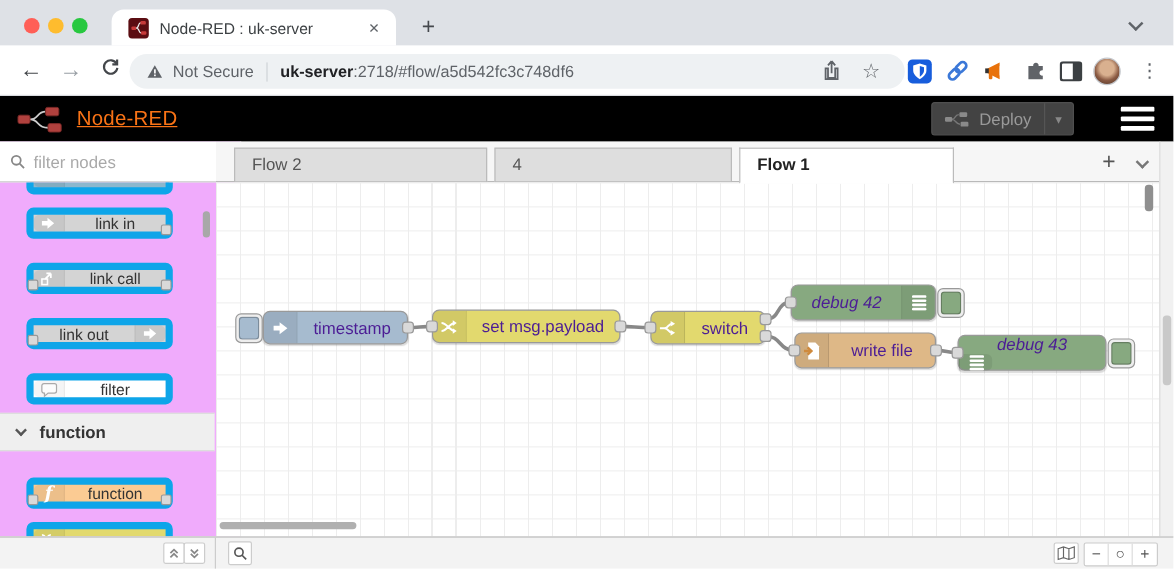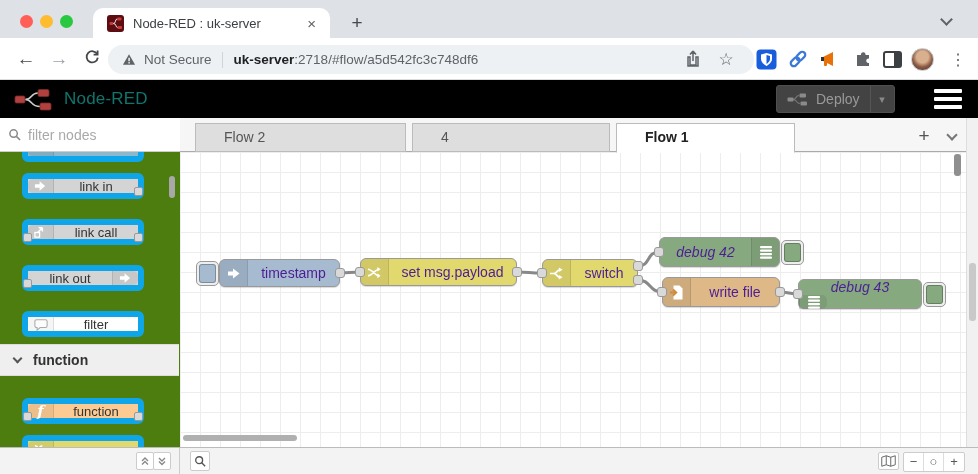--- a/index.html
+++ b/index.html
@@ -27,50 +27,50 @@
   .omni-sep { width:1px; height:16px; background:#d0d3d7; margin-right:11px; }
   .omni-host { font-size:13.5px; color:#202124; font-weight:bold; }
   .omni-path { font-size:13.5px; color:#5f6368; }
   .ext { position:absolute; top:9px; width:24px; height:24px; display:flex; align-items:center; justify-content:center; }
   .star { font-size:17px; color:#5f6368; }
   .avatar { width:23px; height:23px; border-radius:50%; background:radial-gradient(circle at 50% 38%, #d9b08f 0 35%, #8a5a43 60%, #4a3226 100%); border:1px solid #c4c7cc; }
   .kebab { font-size:16px; color:#5f6368; letter-spacing:0; }
 
   
   .nr-header { position:relative; width:978px; height:38px; background:#000; }
-  .nr-brand { position:absolute; left:64px; top:9px; color:#0f766e; font-size:17px; letter-spacing:0.2px; }
+  .nr-brand { position:absolute; left:64px; top:9px; color:#f97316; font-size:17px; letter-spacing:0.2px;text-decoration:underline; }
   .deploy { position:absolute; left:776px; top:5px; height:28px; background:#434343; border:1px solid #4f4f4f; border-radius:3px; display:flex; align-items:center; color:#999; }
   .deploy-main { display:flex; align-items:center; padding:0 10px; height:100%; }
   .deploy-label { font-size:14px; margin-left:7px; }
   .deploy-caret { width:24px; height:100%; border-left:1px solid #555; display:flex; align-items:center; justify-content:center; color:#888; font-size:11px; }
   .burger { position:absolute; left:934px; top:9px; width:28px; height:20px; display:flex; flex-direction:column; justify-content:space-between; }
   .burger div { height:4px; background:#fff; border-radius:1px; }
 
   
   .main { position:relative; width:978px; height:329px; }
-  .palette { position:absolute; left:0; top:0; width:201px; height:329px; background:#4d7c0f; border-right:1px solid #bbb; }
+  .palette { position:absolute; left:0; top:0; width:201px; height:329px; background:#f0abfc; border-right:1px solid #bbb; }
   .pal-search { position:absolute; left:0; top:0; width:180px; height:34px; background:#fff; border-bottom:1px solid #ccc; display:flex; align-items:center; padding:0 8px; }
   .pal-search input { border:none; outline:none; width:140px; font-size:14px; color:#333; background:transparent; font-family:"Liberation Sans",sans-serif; }
   .pal-search input::placeholder { color:#a9a9a9; }
   .pal-body { position:absolute; left:0; top:34px; width:179px; height:295px; overflow:hidden; }
   .pnode { position:absolute; left:22px; width:122px; height:26px; border:6px solid #0ea5e9; border-radius:6px; background:#d4d4d4; display:flex; align-items:center; font-size:13px; color:#333; }
   .pnode .picon { width:26px; align-self:stretch; background:rgba(0,0,0,0.06); border-right:1px solid rgba(0,0,0,0.1); border-radius:5px 0 0 5px; display:flex; align-items:center; justify-content:center; }
   .pnode .picon.right { border-right:none; border-left:1px solid rgba(0,0,0,0.1); border-radius:0 5px 5px 0; }
   .pnode .plabel { flex:1; text-align:center; padding:0 4px; white-space:nowrap; }
   .pport { position:absolute; top:8px; width:9px; height:9px; background:#d9d9d9; border:1px solid #999; border-radius:2px; }
   .pport.in { left:-5px; } .pport.out { right:-5px; }
   .pal-cat { position:absolute; left:0; width:179px; height:32px; background:#efefef; border-top:1px solid #ddd; border-bottom:1px solid #ddd; display:flex; align-items:center; padding-left:14px; }
   .cat-chev { width:7px; height:7px; border-left:2px solid #555; border-bottom:2px solid #555; transform:rotate(-45deg); margin-right:12px; margin-top:-3px; }
   .cat-label { font-weight:bold; font-size:14px; color:#333; }
   .pal-scroll { position:absolute; right:4px; top:24px; width:6px; height:22px; background:#a8a8a8; border-radius:3px; }
 
   
   .ws { position:absolute; left:180px; top:0; width:786px; height:329px; }
   .ws-tabbar { position:absolute; left:0; top:0; width:786px; height:34px; background:#f6f6f6; border-bottom:1px solid #aaa; }
-  .ws-tab { position:absolute; top:5px; height:29px; background:#dedede; border:1px solid #bbb; font-size:14px; color:#555; line-height:27px; padding-left:28px; }
+  .ws-tab { position:absolute; top:5px; height:29px; background:#dedede; border:1px solid #bbb; font-size:14px; color:#555; line-height:27px; padding-left:14px; }
   .ws-tab.active { background:#fff; border-bottom:1px solid #fff; height:30px; font-weight:bold; color:#222; z-index:2; }
   .ws-add { position:absolute; left:732px; top:7px; font-size:19px; color:#555; width:24px; text-align:center; }
   .ws-menu-chev { position:absolute; left:768px; top:13px; width:8px; height:8px; border-left:2px solid #777; border-bottom:2px solid #777; transform:rotate(-45deg); }
 
   .canvas { position:absolute; left:0; top:34px; width:786px; height:295px; background:#fff;
     background-image:linear-gradient(#ededed 1px, transparent 1px), linear-gradient(90deg,#ededed 1px, transparent 1px);
     background-size:20px 20px; }
   .wires { position:absolute; left:0; top:0; }
   .fnode { position:absolute; height:28px; border:1px solid #999; border-radius:6px; display:flex; align-items:center; font-size:14px; color:#4c1d95; box-shadow:0 1px 1px rgba(0,0,0,0.15);justify-content:center; }
   .fnode .icon-region { width:28px; align-self:stretch; background:rgba(0,0,0,0.07); border-right:1px solid rgba(0,0,0,0.1); border-radius:5px 0 0 5px; display:flex; align-items:center; justify-content:center; }

